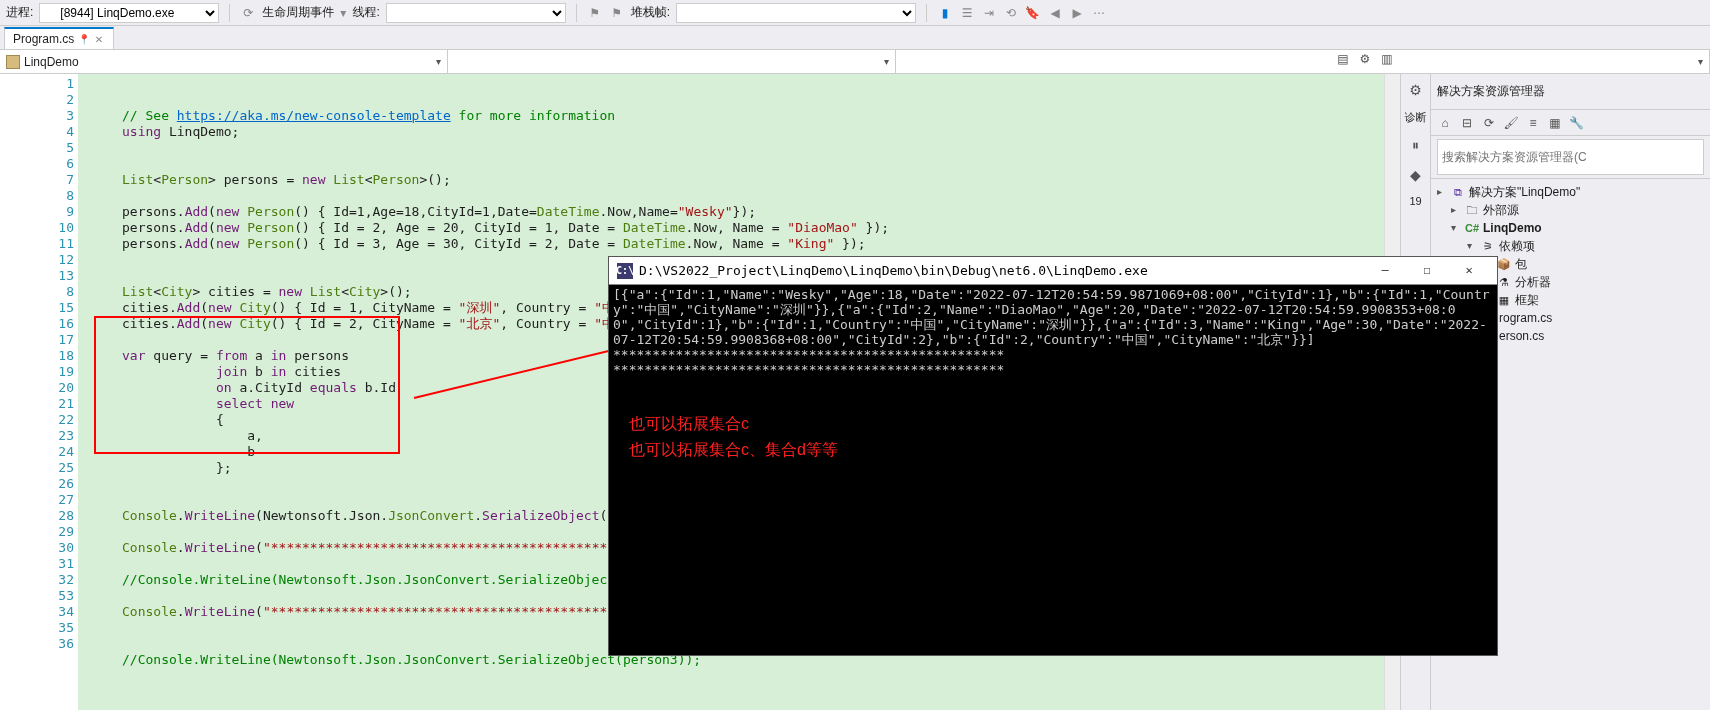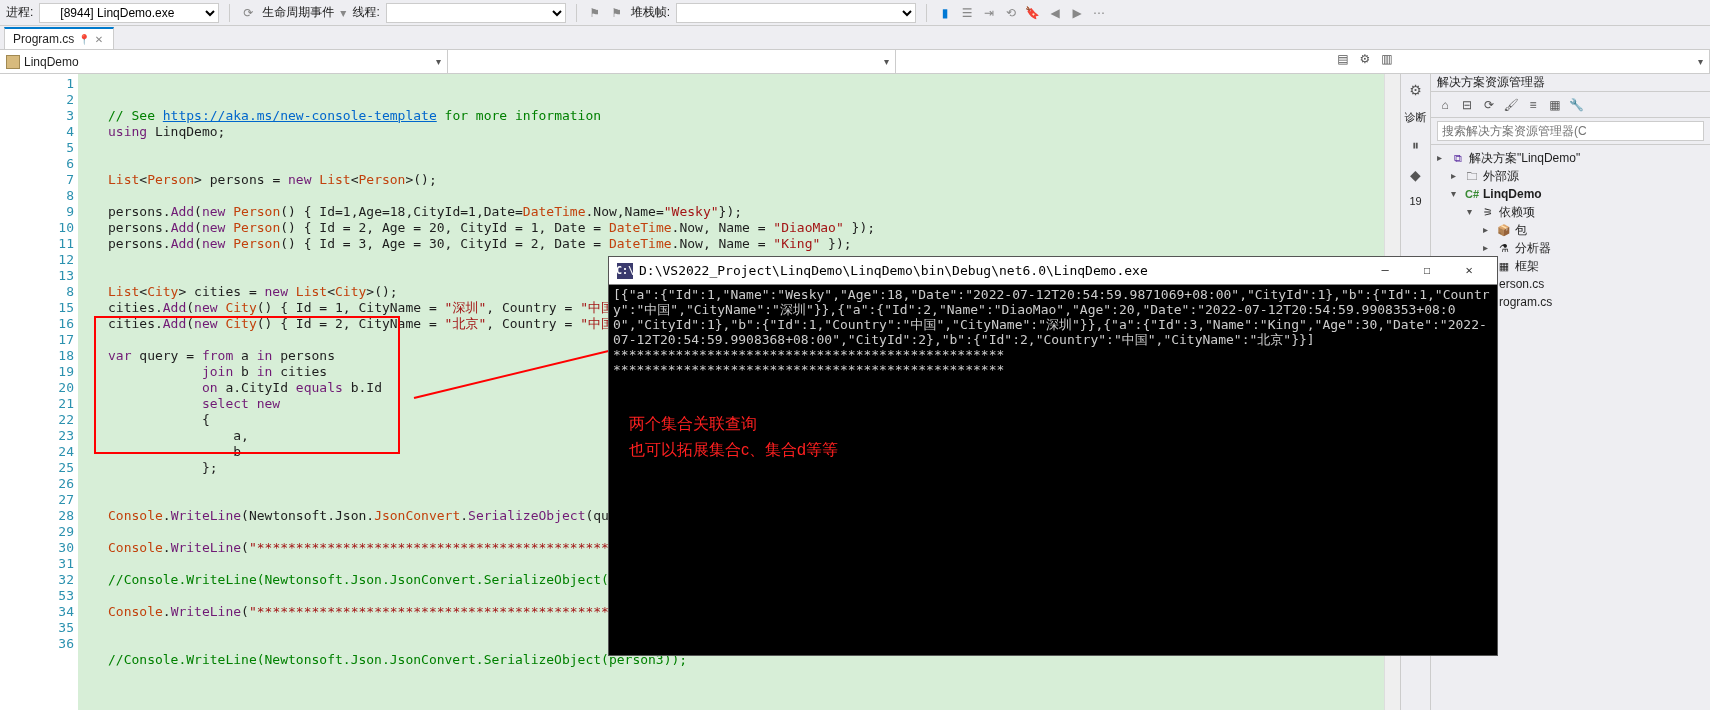--- a/index.html
+++ b/index.html
@@ -26,46 +26,46 @@
   .breadcrumbs .c1 { width: 448px; }
   .breadcrumbs .c2 { width: 448px; }
   .breadcrumbs .c3 { flex:1; }
 
   
   .main { position: absolute; top: 74px; left: 0; right: 0; bottom: 0; display: flex; }
   .editor-col { flex: 1; position: relative; display: flex; background: #fff; }
   .gutter { width: 78px; background: #fff; border-right: 0; text-align: right; padding-right: 4px; color: #2b91af; font-family: Consolas, monospace; font-size: 13px; line-height: 16px; padding-top: 2px; }
   .gutter .ln { height: 16px; }
   .codearea { flex: 1; background: #d7eed7; font-family: Consolas, monospace; font-size: 13px; line-height: 16px; padding-top: 2px; position: relative; white-space: pre; overflow:hidden; }
-  .codearea .line { height: 16px; padding-left: 30px; }
+  .codearea .line { height: 16px; padding-left: 44px; }
   .codearea .c-comment { color: #008000; }
   .codearea .c-link { color: #0066cc; text-decoration: underline; }
   .codearea .c-key { color: #701a75; }
-  .codearea .c-type { color: #c2410c; }
+  .codearea .c-type { color: #4d7c0f; }
   .codearea .c-string { color: #a31515; }
   .codearea .c-method { color: #701a75; }
   .redbox { position:absolute; border:2px solid #ff0000; left:16px; top:242px; width:306px; height:138px; pointer-events:none; }
   .arrow-svg { position:absolute; left:326px; top:254px; pointer-events:none; }
 
   
   .vscroll { width:16px; background:#efefef; border-left:1px solid #ddd; }
 
   
   .rightside { width: 310px; display:flex; }
 
   .strip2 { width:30px; background:#eeeef2; border-left:1px solid #ccc; display:flex; flex-direction:column; align-items:center; gap:10px; padding-top:6px;}
   .strip2 .ico{width:20px;height:20px;color:#555;display:flex;align-items:center;justify-content:center;font-size:14px;}
   .strip2 .num{font-size:11px;color:#1e1e1e;}
 
   .solpanel { flex:1; background:#eeeef2; border-left:1px solid #ccc; display:flex; flex-direction:column; }
-  .solpanel .title { background:#eeeef2; padding:0 6px; font-size:12px; color:#1e1e1e; font-weight:normal; border-bottom:1px solid #ccc;}
+  .solpanel .title { background:#eeeef2; padding:9px 6px; font-size:12px; color:#1e1e1e; font-weight:normal; border-bottom:1px solid #ccc;}
   .solpanel .toolbar2 { height:26px; display:flex; align-items:center; gap:6px; padding:0 6px; border-bottom:1px solid #ccc;}
   .solpanel .toolbar2 .ic{width:16px;height:16px;color:#555;display:flex;align-items:center;justify-content:center;font-size:12px;}
   .solpanel .search { padding:3px 6px; border-bottom:1px solid #ccc;}
-  .solpanel .search input{ width:100%; height:20px; border:1px solid #ccc; background:#fff; padding:0 4px; font-size:12px;}
+  .solpanel .search input{ width:100%; height:36px; border:1px solid #ccc; background:#fff; padding:0 4px; font-size:12px;}
   .tree { padding:4px 2px; font-size:12px; line-height:18px; color:#1e1e1e;}
   .tree .row{ display:flex; align-items:center; gap:4px; padding-left:4px; white-space:nowrap; overflow:hidden;}
   .tree .ind1{padding-left:18px;} .tree .ind2{padding-left:34px;} .tree .ind3{padding-left:50px;}
   .tree .caret{width:10px;color:#555;font-size:10px;display:inline-block;}
   .tree .ico-sq{width:14px;height:14px;display:inline-flex;align-items:center;justify-content:center;font-size:11px;}
   .tree .ico-sln{color:#5a2ca0;} .tree .ico-pkg{color:#c27c1b;} .tree .ico-cs{color:#388a34;} .tree .ico-prj{color:#388a34;font-weight:bold;}
   .tree .bold{font-weight:bold;}
 
   
   .console { position:absolute; left:608px; top:256px; width:890px; height:400px; background:#000; color:#ccc; font-family:Consolas,"SimSun",monospace; font-size:13px; line-height:15px; border:1px solid #555; z-index:50;}
@@ -244,42 +244,42 @@
             <span>分析器</span>
           </div>
         <div class="row ind3">
             <span class="caret">▸</span>
             <span class="ico-sq">▦</span>
             <span>框架</span>
           </div>
         <div class="row ind2">
             <span class="caret"></span>
             <span class="ico-sq ico-cs">C#</span>
-            <span>erson.cs</span>
+            <span>rogram.cs</span>
           </div>
         <div class="row ind2">
             <span class="caret"></span>
             <span class="ico-sq ico-cs">C#</span>
-            <span>rogram.cs</span>
+            <span>erson.cs</span>
           </div>
       </div>
     </div>
   </div>
 </div>
 
 <div class="console">
   <div class="titlebar">
     <span class="cicon">C:\</span>
     <span>D:\VS2022_Project\LinqDemo\LinqDemo\bin\Debug\net6.0\LinqDemo.exe</span>
     <div class="btns">
       <span class="wbtn">—</span>
       <span class="wbtn">☐</span>
       <span class="wbtn">✕</span>
     </div>
   </div>
   <div class="body">[{"a":{"Id":1,"Name":"Wesky","Age":18,"Date":"2022-07-12T20:54:59.9871069+08:00","CityId":1},"b":{"Id":1,"Country":"中国","CityName":"深圳"}},{"a":{"Id":2,"Name":"DiaoMao","Age":20,"Date":"2022-07-12T20:54:59.9908353+08:00","CityId":1},"b":{"Id":1,"Country":"中国","CityName":"深圳"}},{"a":{"Id":3,"Name":"King","Age":30,"Date":"2022-07-12T20:54:59.9908368+08:00","CityId":2},"b":{"Id":2,"Country":"中国","CityName":"北京"}}]
 **************************************************
 **************************************************</div>
   <div class="anno">
-    <div>两个集合关联查询</div>
+    <div>也可以拓展集合c</div>
     <div>也可以拓展集合c、集合d等等</div>
   </div>
 </div>
 
 </body></html>

